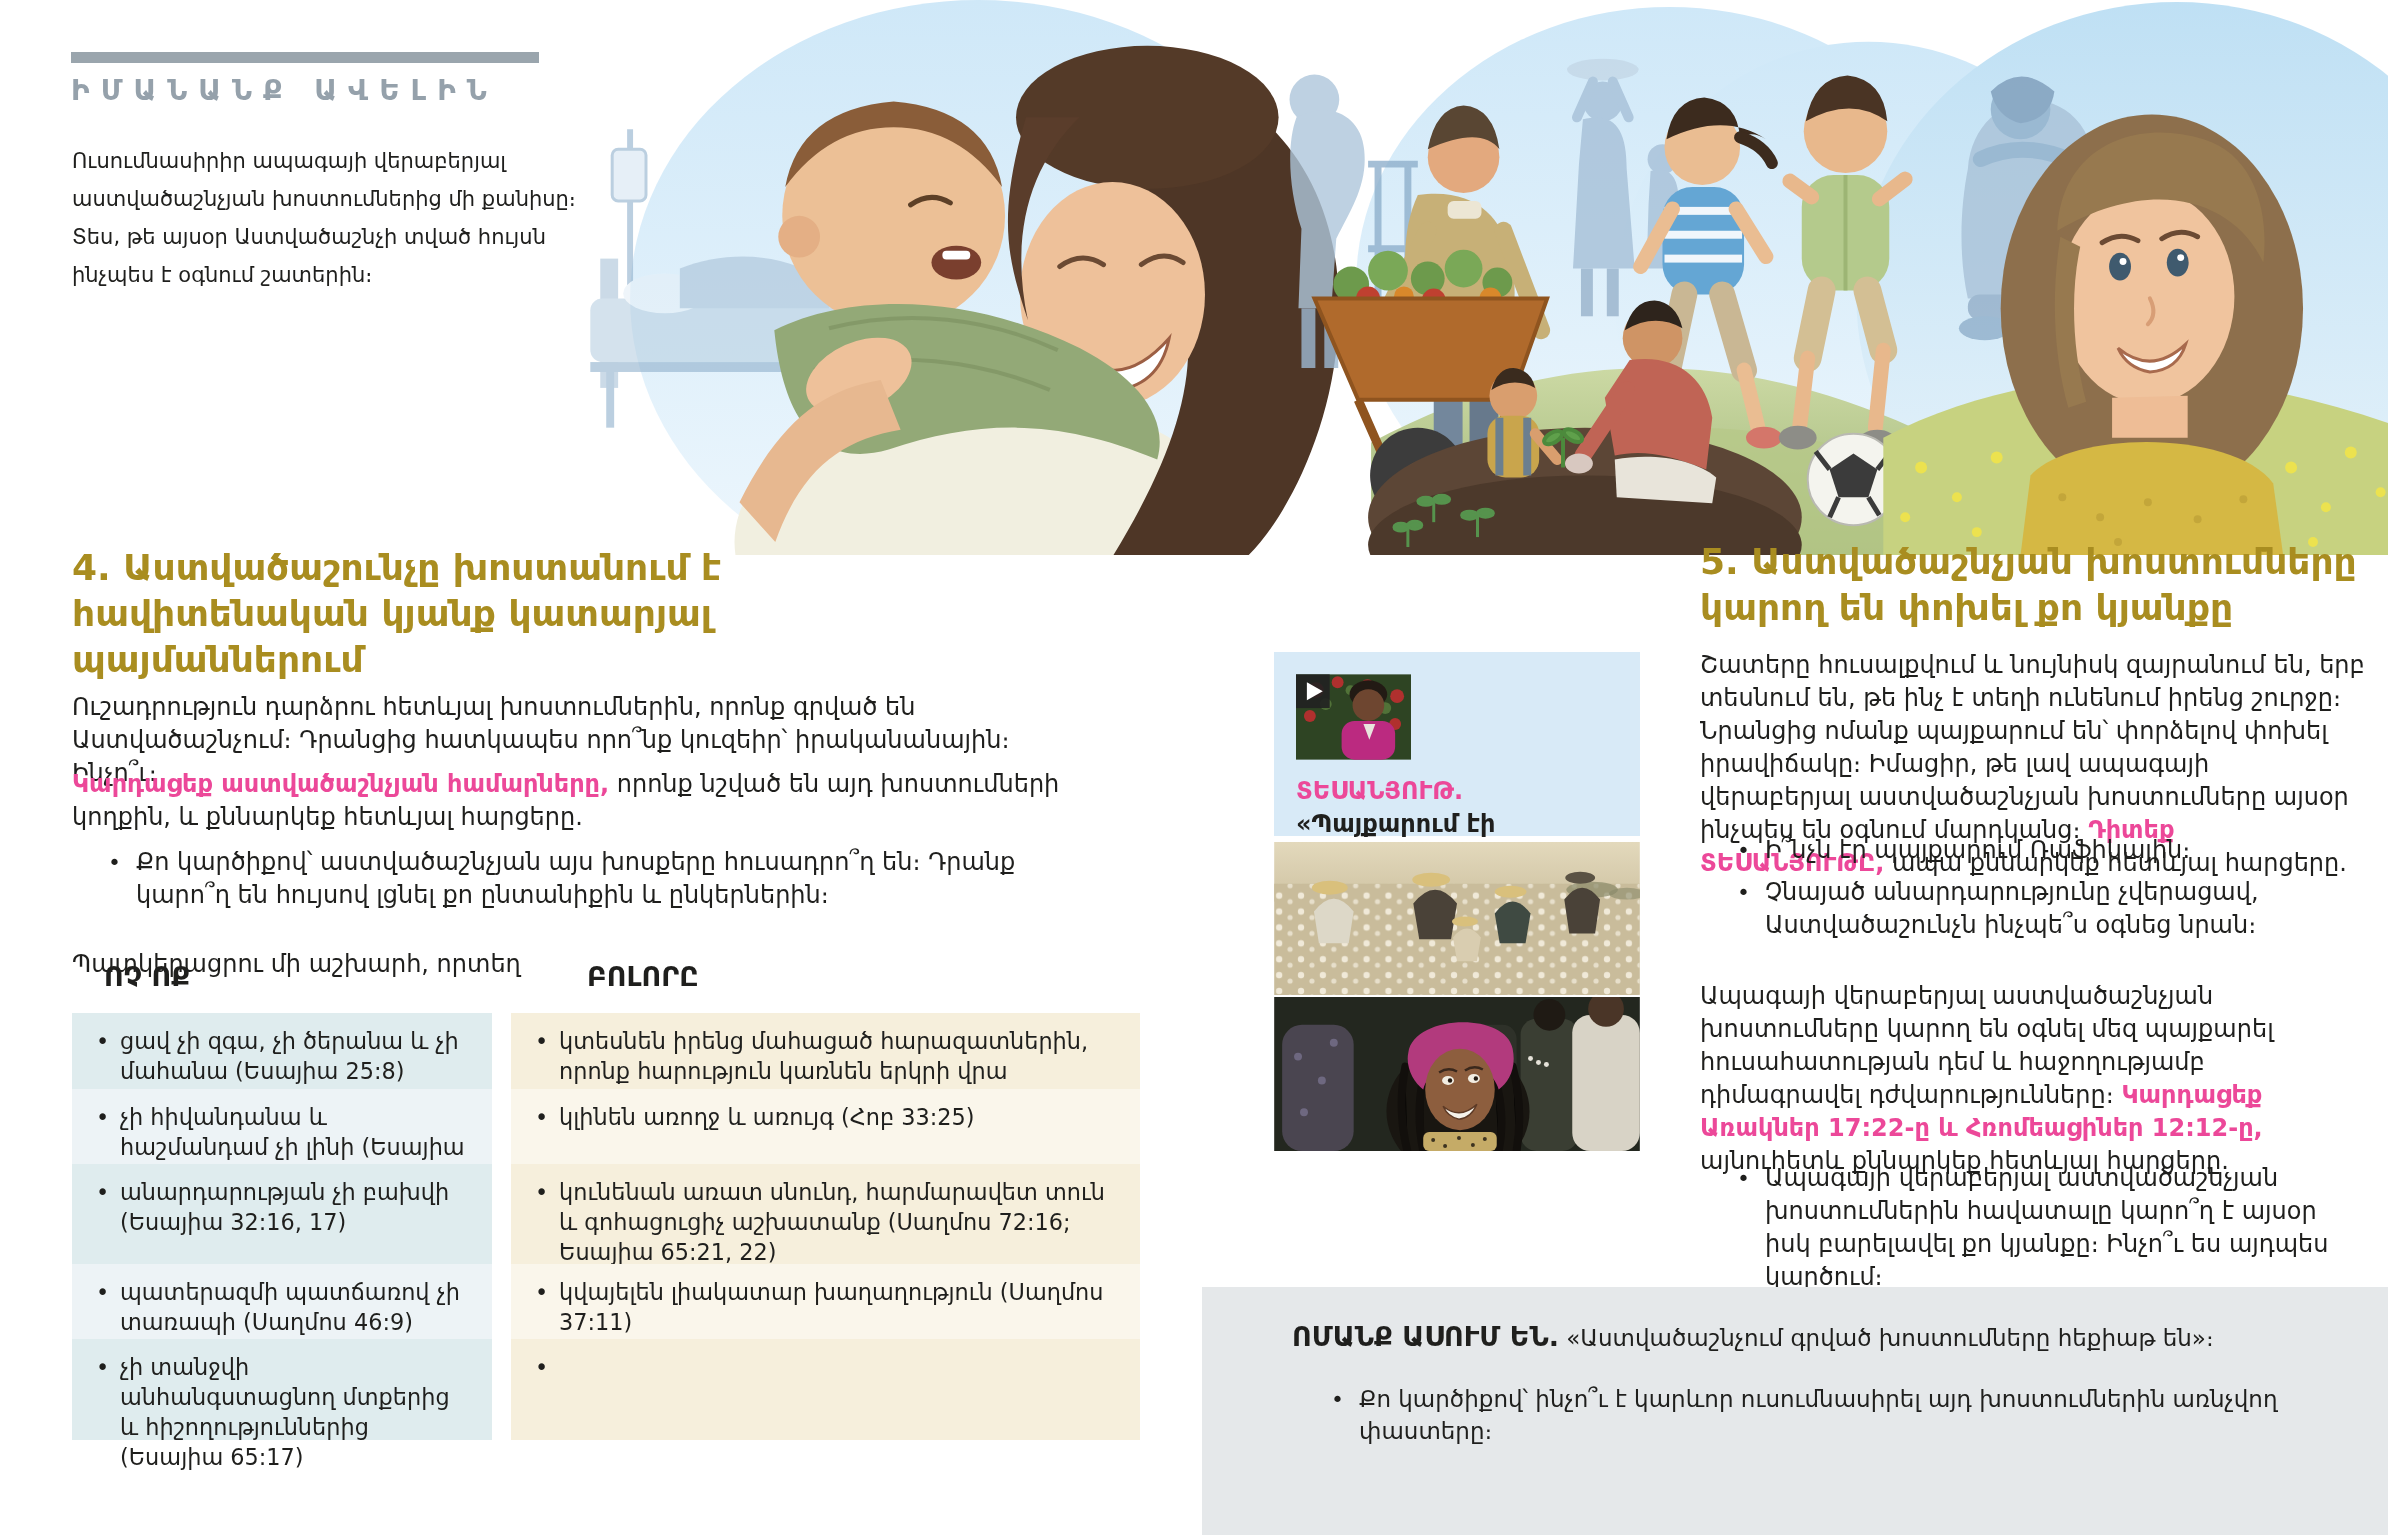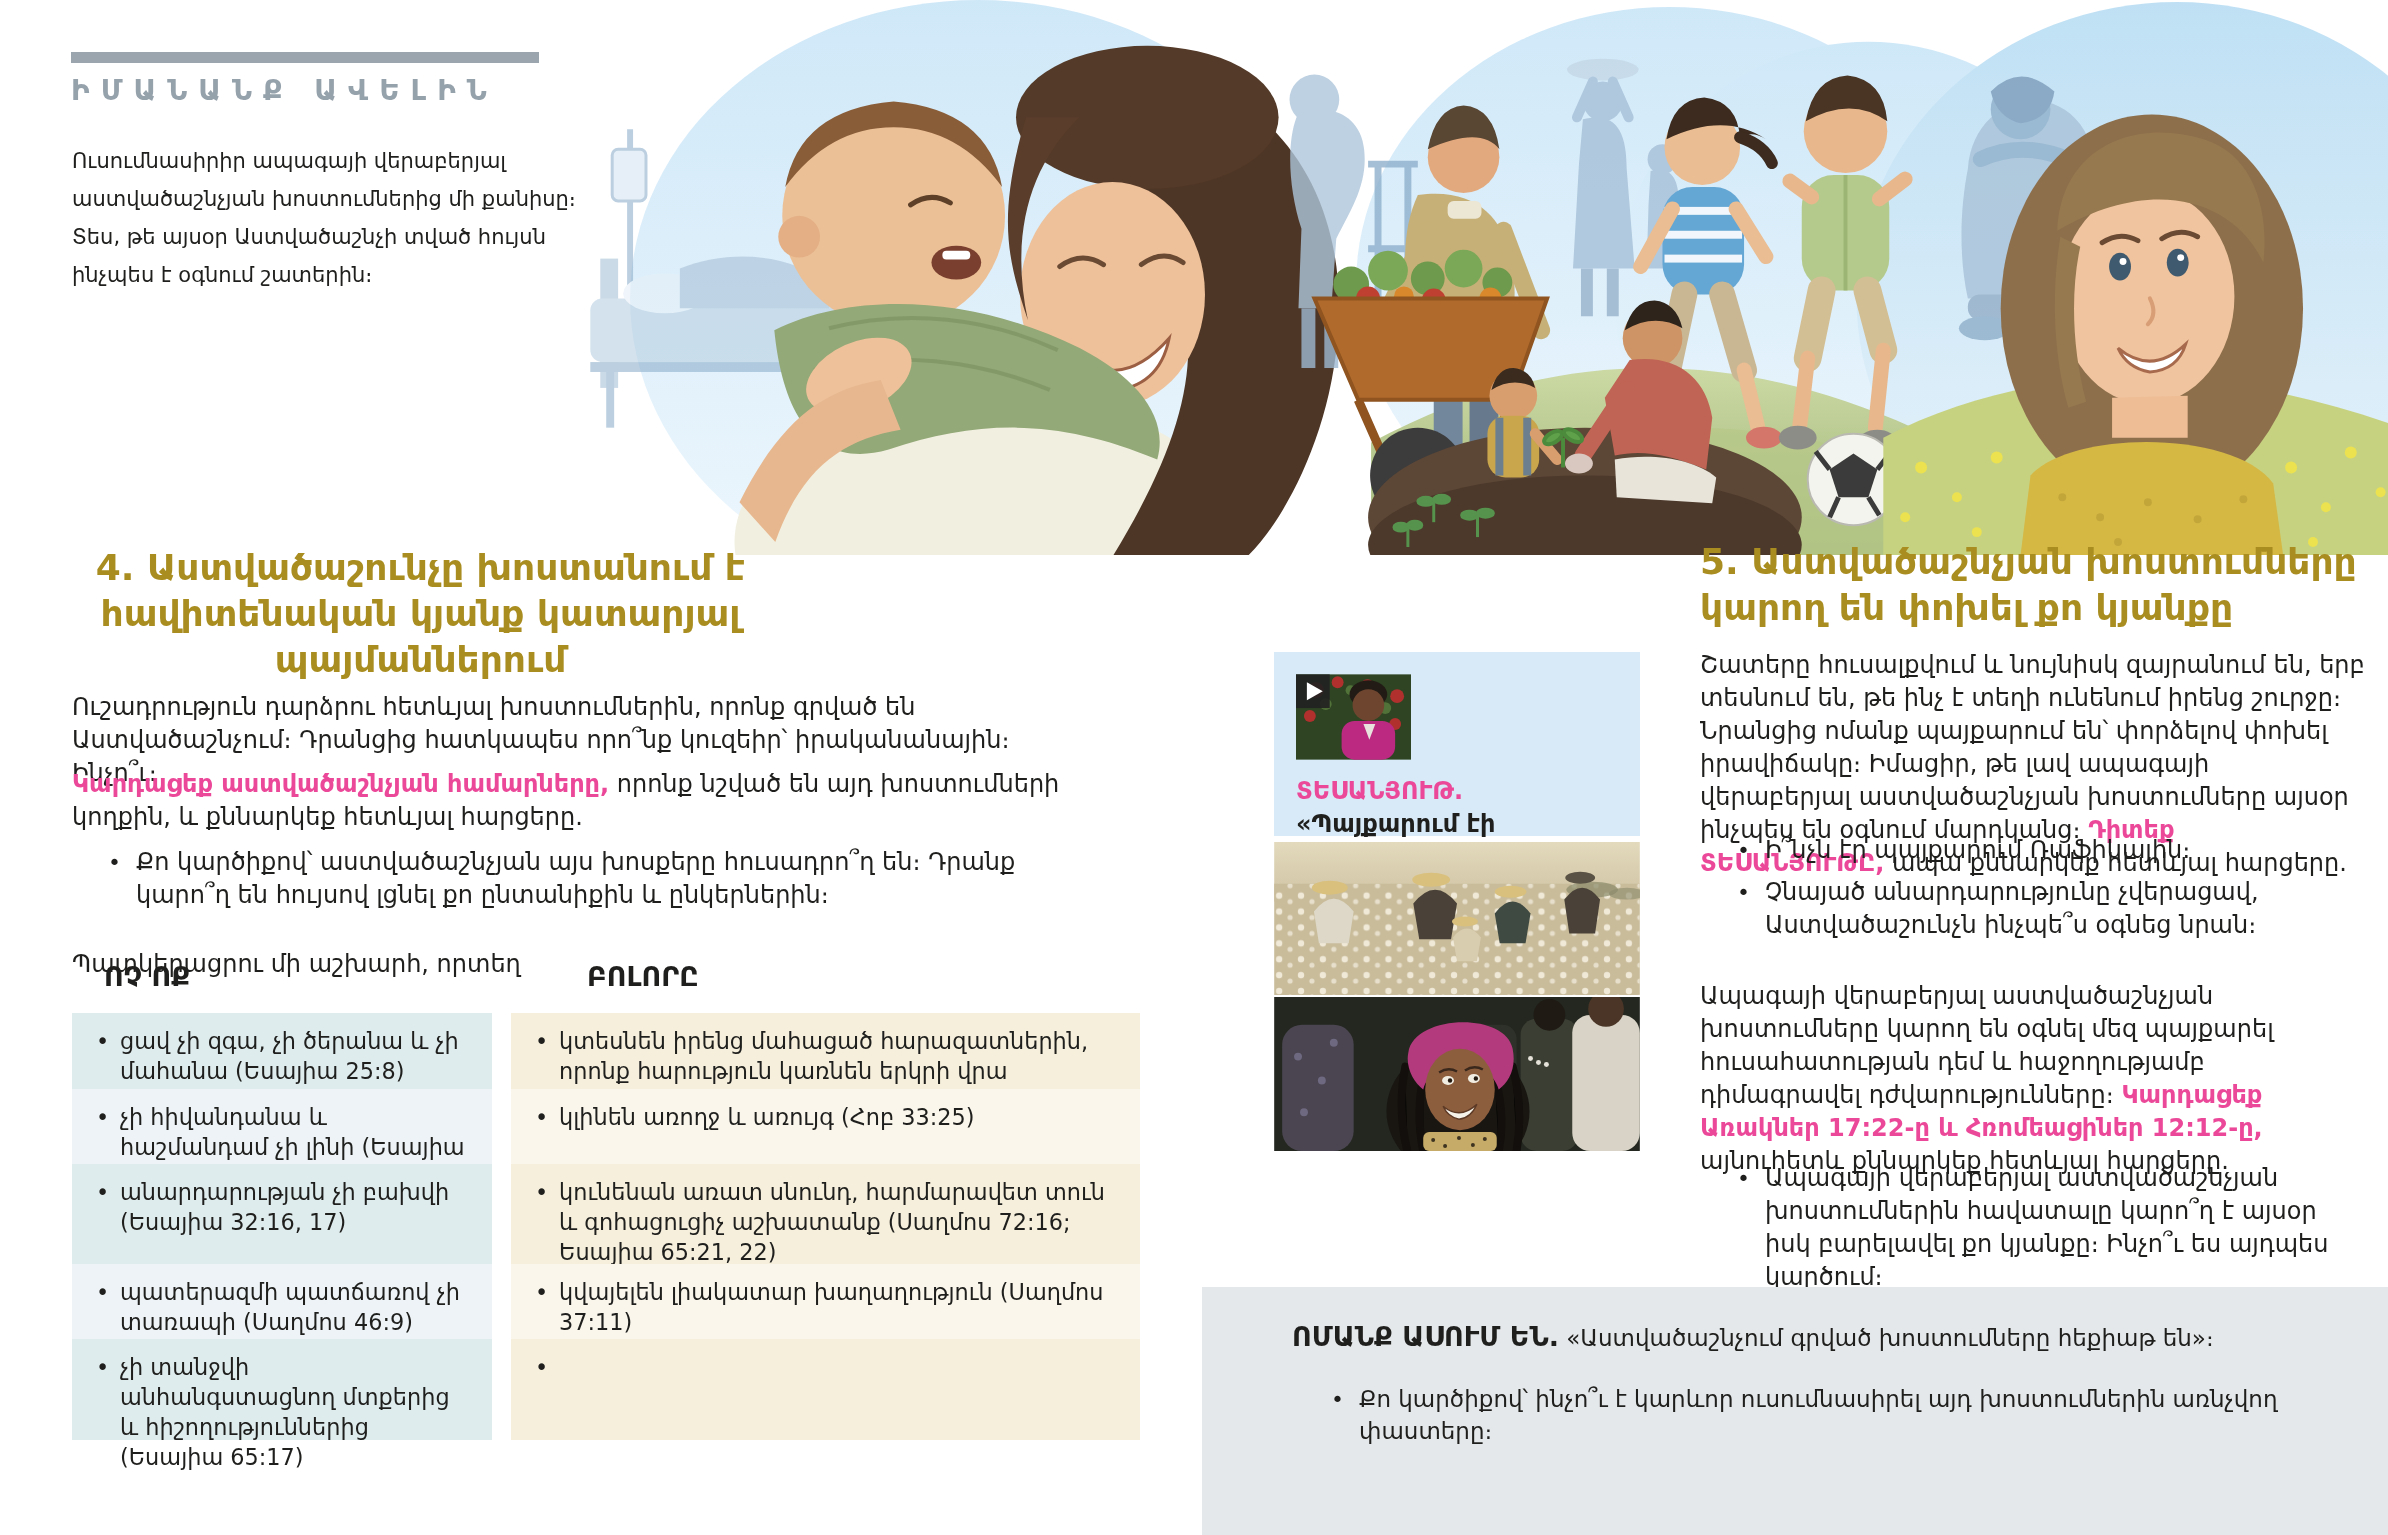--- a/index.html
+++ b/index.html
@@ -266,21 +266,21 @@
         <circle cx="1510" cy="500" r="4"></circle>
           <circle cx="1548" cy="520" r="4"></circle>
           <circle cx="1596" cy="505" r="4"></circle>
         <circle cx="1646" cy="522" r="4"></circle>
           <circle cx="1692" cy="502" r="4"></circle>
           <circle cx="1566" cy="545" r="4"></circle>
       </g>
     </g>
   </svg>
 
-  <div class="abs sec-title" style="left:64px;top:545px;width:697px;text-align:center;">4. Աստվածաշունչը խոստանում է հավիտենական կյանք կատարյալ պայմաններում</div>
+  <div class="abs sec-title" style="left:64px;top:545px;width:697px;">4. Աստվածաշունչը խոստանում է հավիտենական կյանք կատարյալ պայմաններում</div>
   <div class="abs body-txt" style="left:64px;top:691px;width:1015px;">Ուշադրություն դարձրու հետևյալ խոստումներին, որոնք գրված են Աստվածաշնչում։ Դրանցից հատկապես որո՞նք կուզեիր՝ իրականանային։ Ինչո՞ւ։</div>
   <div class="abs body-txt" style="left:64px;top:768px;width:1045px;">
     <span class="gold-link">Կարդացեք աստվածաշնչյան համարները,</span><span> որոնք նշված են այդ խոստումների կողքին, և քննարկեք հետևյալ հարցերը.</span>
   </div>
   <div class="abs body-txt bullet-row" style="left:100px;top:846px;width:955px;">
     <span class="bm">•</span>
     <span class="bt">Քո կարծիքով՝ աստվածաշնչյան այս խոսքերը հուսադրո՞ղ են։ Դրանք կարո՞ղ են հույսով լցնել քո ընտանիքին և ընկերներին։</span>
   </div>
   <div class="abs body-txt" style="left:64px;top:948px;width:697px;">Պատկերացրու մի աշխարհ, որտեղ</div>
 

